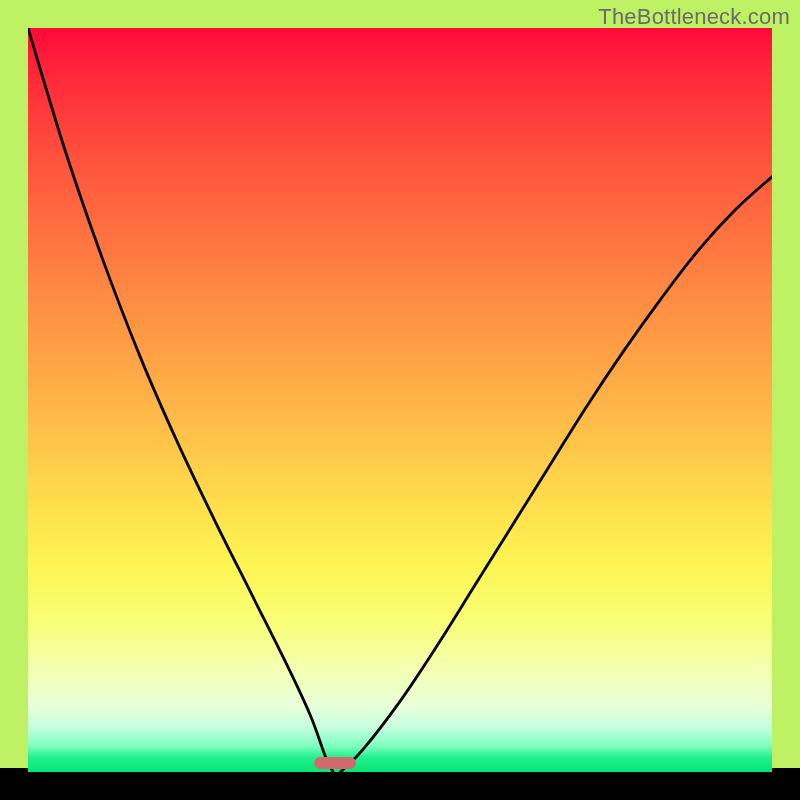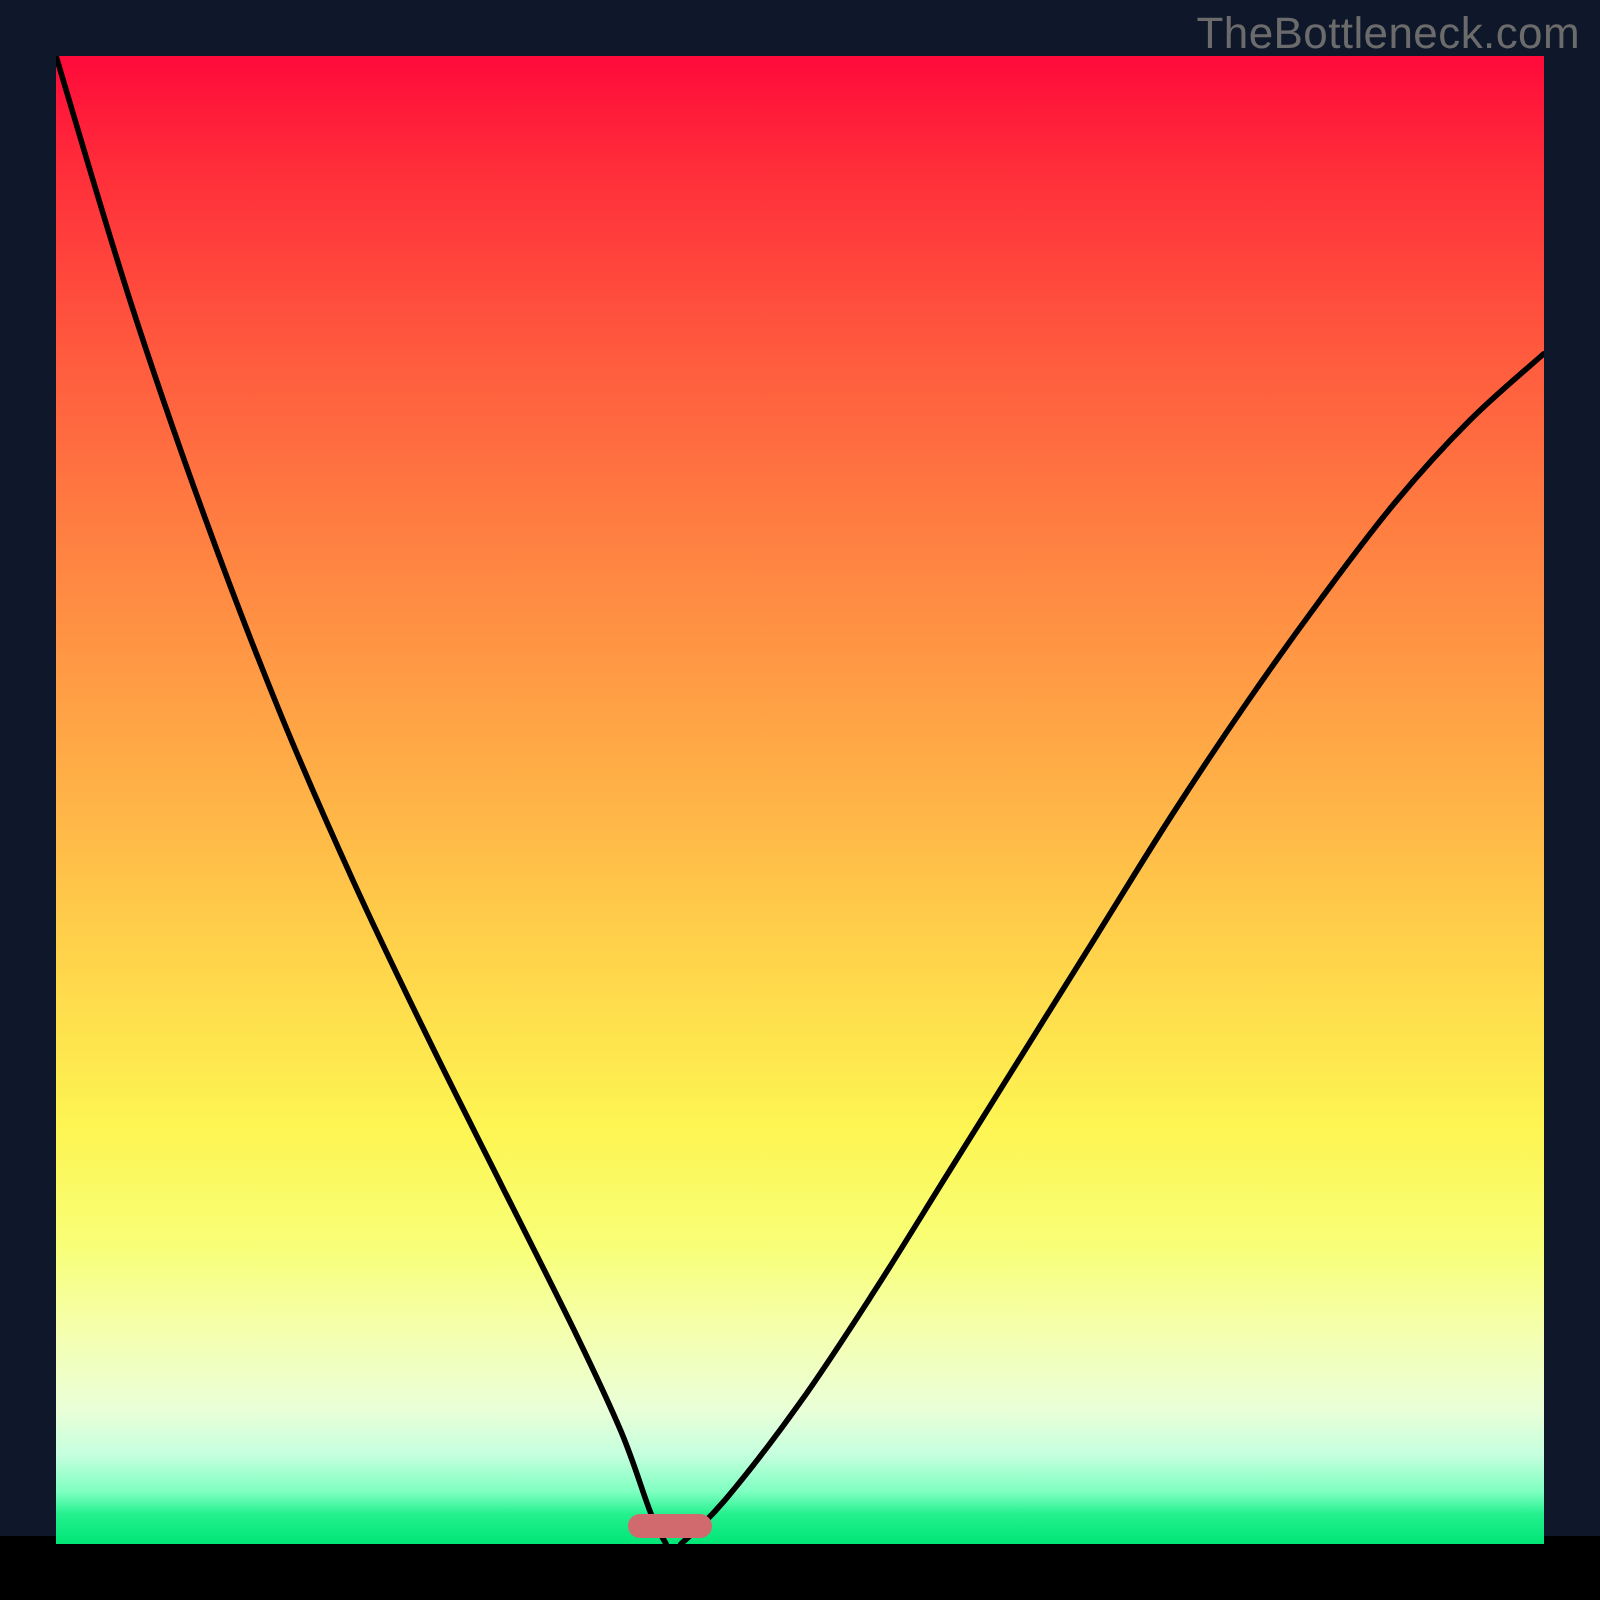--- a/index.html
+++ b/index.html
@@ -8,21 +8,21 @@
     width: 800px;
     height: 800px;
     overflow: hidden;
     background: #000;
     font-family: Arial, Helvetica, sans-serif;
   }
   .frame {
     position: absolute;
     left: 0; top: 0;
     width: 800px; height: 768px;
-    background: #0f172a;
+    background: #bef264;
   }
   .plot {
     position: absolute;
     left: 28px;
     top: 28px;
     width: 744px;
     height: 744px;
     overflow: hidden;
   }
   .gradient {

